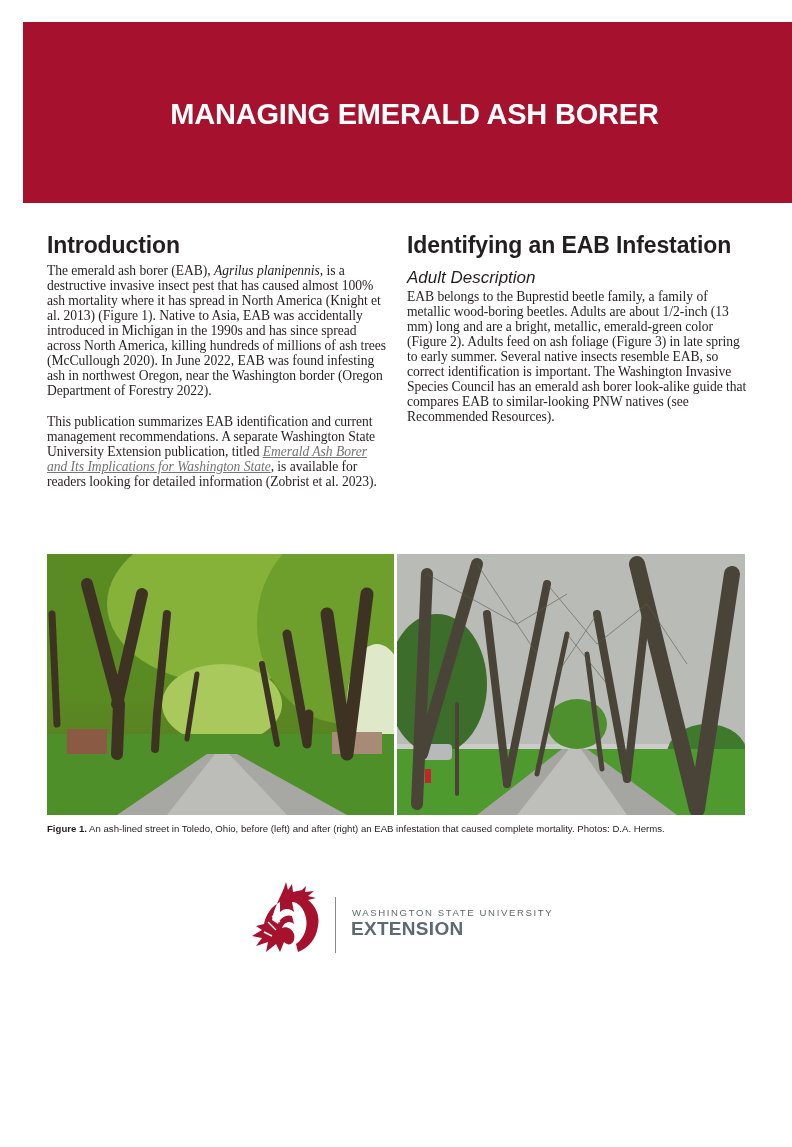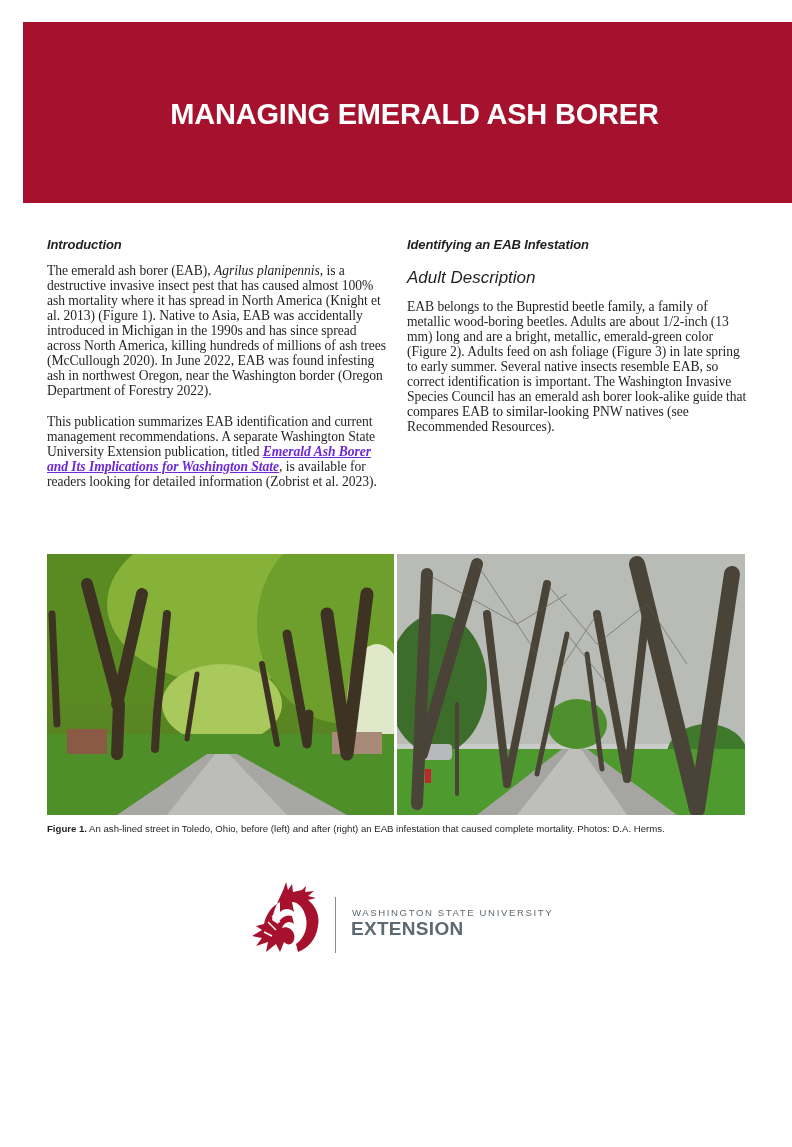--- a/index.html
+++ b/index.html
@@ -18,38 +18,38 @@
       letter-spacing: -0.2px;
       margin-top: 4px;
     }
 
     .col { position: absolute; top: 232px; }
     .col-left { left: 47px; width: 340px; }
     .col-right { left: 407px; width: 345px; }
 
     h2 {
       font-family: "Liberation Sans", sans-serif;
-      font-weight: 700; font-size: 13px; line-height: 26px;
-      color: #231f20; letter-spacing: -0.1px; font-style: italic;
+      font-weight: 700; font-size: 23px; line-height: 26px;
+      color: #231f20; letter-spacing: -0.1px;
     }
     h3 {
       font-family: Liberation Sans, sans-serif;
       font-weight: 400; font-style: italic;
       font-size: 17px; line-height: 22px; color: #231f20;
       margin-top: 9px;
     }
     p.body {
       font-size: 13.6px; line-height: 15px; color: #231f20;
       letter-spacing: -0.05px;
     }
     .col-left p.first { margin-top: 5px; }
     .col-left p.second { margin-top: 16px; }
-    .col-right p.first { margin-top: 10px; }
+    .col-right p.first { }
 
-    a.pub-link { color: #6d28d9; font-style: italic; text-decoration: underline; font-weight: bold; }
+    a.pub-link { color: #737373; font-style: italic; text-decoration: underline; }
     em { font-style: italic; }
 
     .figure { position: absolute; left: 47px; top: 554px; width: 698px; height: 261px; }
     .photo { position: absolute; top: 0; height: 261px; overflow: hidden; }
     .photo-before { left: 0; width: 347px; }
     .photo-after { left: 350px; width: 348px; }
     .photo svg { display: block; width: 100%; height: 100%; }
 
     .caption {
       position: absolute; left: 47px; top: 822px; width: 720px;

